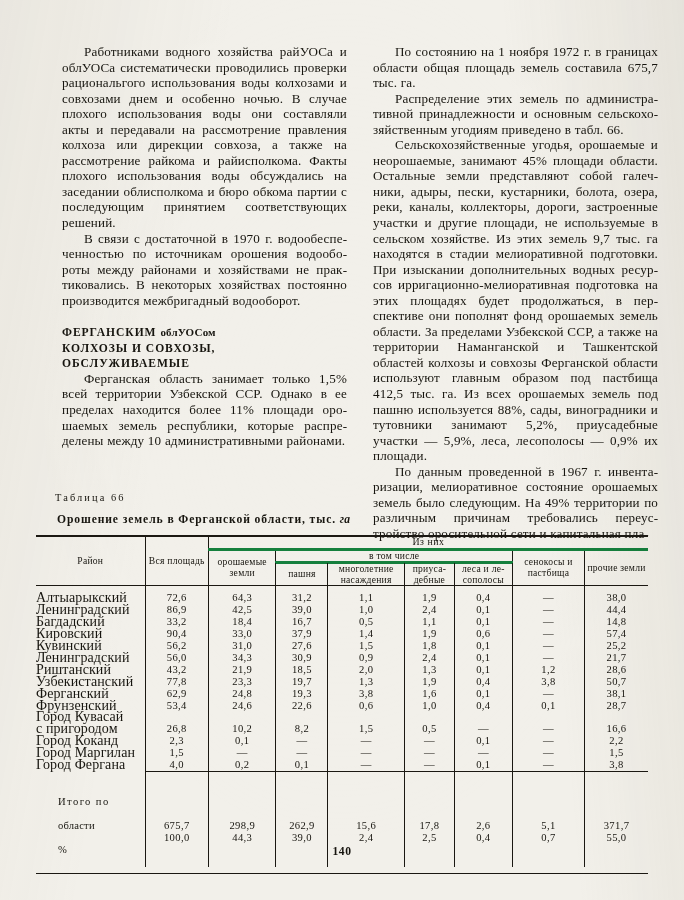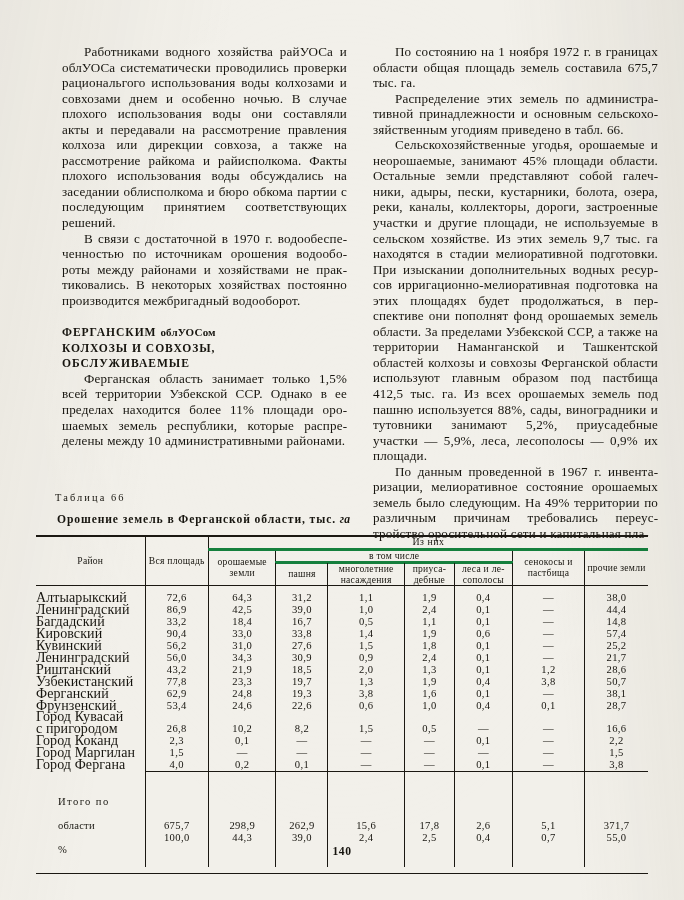--- a/index.html
+++ b/index.html
@@ -287,21 +287,21 @@
           <td class="num vl">0,5</td>
           <td class="num vl">1,1</td>
           <td class="num vl">0,1</td>
           <td class="num vl">—</td>
           <td class="num vl">14,8</td>
         </tr>
         <tr class="row">
           <td class="name">Кировский</td>
           <td class="num vl">90,4</td>
           <td class="num vl">33,0</td>
-          <td class="num vl">33,8</td>
+          <td class="num vl">37,9</td>
           <td class="num vl">1,4</td>
           <td class="num vl">1,9</td>
           <td class="num vl">0,6</td>
           <td class="num vl">—</td>
           <td class="num vl">57,4</td>
         </tr>
         <tr class="row">
           <td class="name">Кувинский</td>
           <td class="num vl">56,2</td>
           <td class="num vl">31,0</td>

